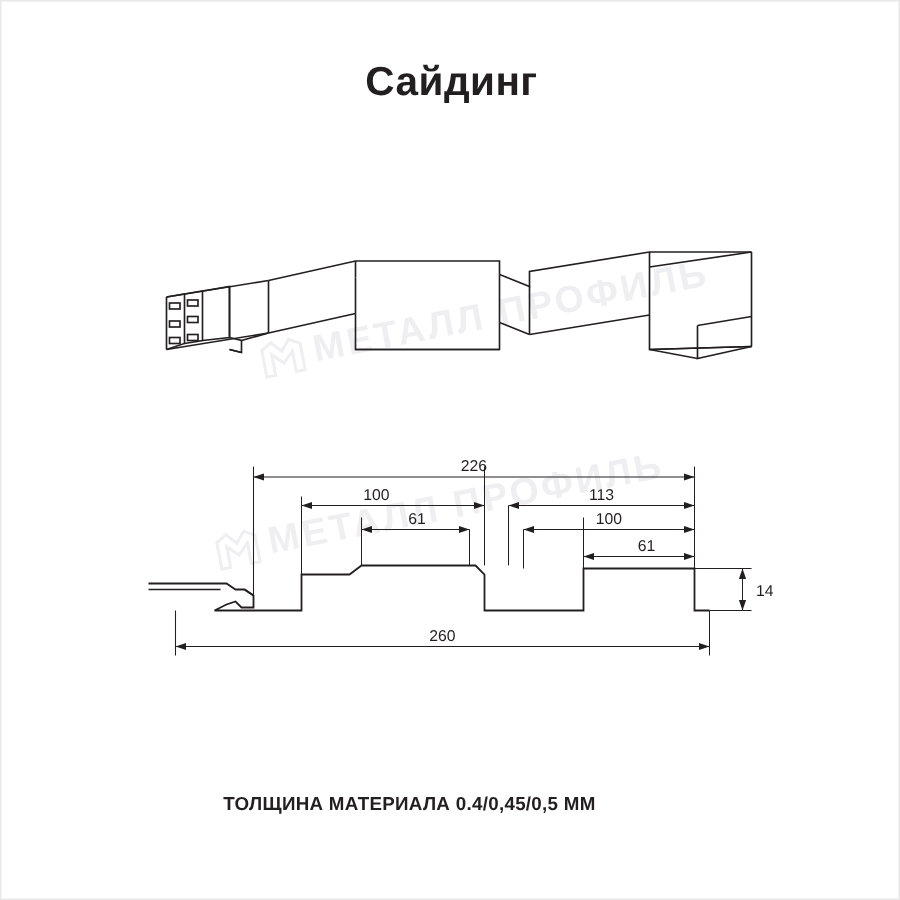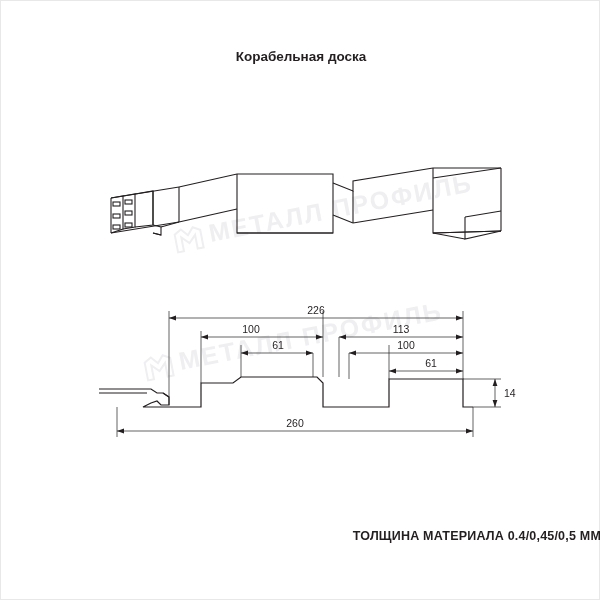--- a/index.html
+++ b/index.html
@@ -43,22 +43,22 @@
   .title-code {
     font-size: 10.5px;
     font-weight: bold;
     margin-top: 9px;
     line-height: 13px;
   }
   .footer-note {
     position: absolute;
     left: 0;
     top: 528px;
-    width: 600px;
-    text-align: right;
+    width: 544px;
+    text-align: center;
     font-size: 12.5px;
     font-weight: bold;
     letter-spacing: 0.2px;
   }
   .drawing {
     position: absolute;
     left: 0;
     top: 0;
     width: 600px;
     height: 600px;
@@ -100,21 +100,21 @@
       <path d="M2 24 L2 6 L9 2 L15 9 L21 2 L28 6 L28 24 L22 24 L22 10 L15 17 L8 10 L8 24 Z" fill="none" stroke="#efeff1" stroke-width="2"></path>
     </svg><span>МЕТАЛЛ ПРОФИЛЬ</span>
   </div>
   <div class="wm wm2">
     <svg class="wm-logo" style="position:relative; display:inline-block; vertical-align:middle; margin-right:6px;" viewBox="0 0 30 26">
       <path d="M2 24 L2 6 L9 2 L15 9 L21 2 L28 6 L28 24 L22 24 L22 10 L15 17 L8 10 L8 24 Z" fill="none" stroke="#efeff1" stroke-width="2"></path>
     </svg><span>МЕТАЛЛ ПРОФИЛЬ</span>
   </div>
 
   <div class="titles">
-    <div class="title-sub">Корабельная доска</div>
+    <div class="title-main">Сайдинг</div>
   </div>
 
   <svg class="drawing" viewBox="0 0 600 600">
     <g fill="none" stroke="#231f20" stroke-width="1.1" stroke-linejoin="miter" stroke-linecap="butt">
 
       <path d="M110 197 L178 186"></path>
       <path d="M178 186 L236 173 L332 173 L332 182"></path>
       <path d="M236 173 L236 184"></path>
       <path d="M332 182 L352 190 L352 180 L432 167 L500 167"></path>
       <path d="M432 167 L432 177"></path>

